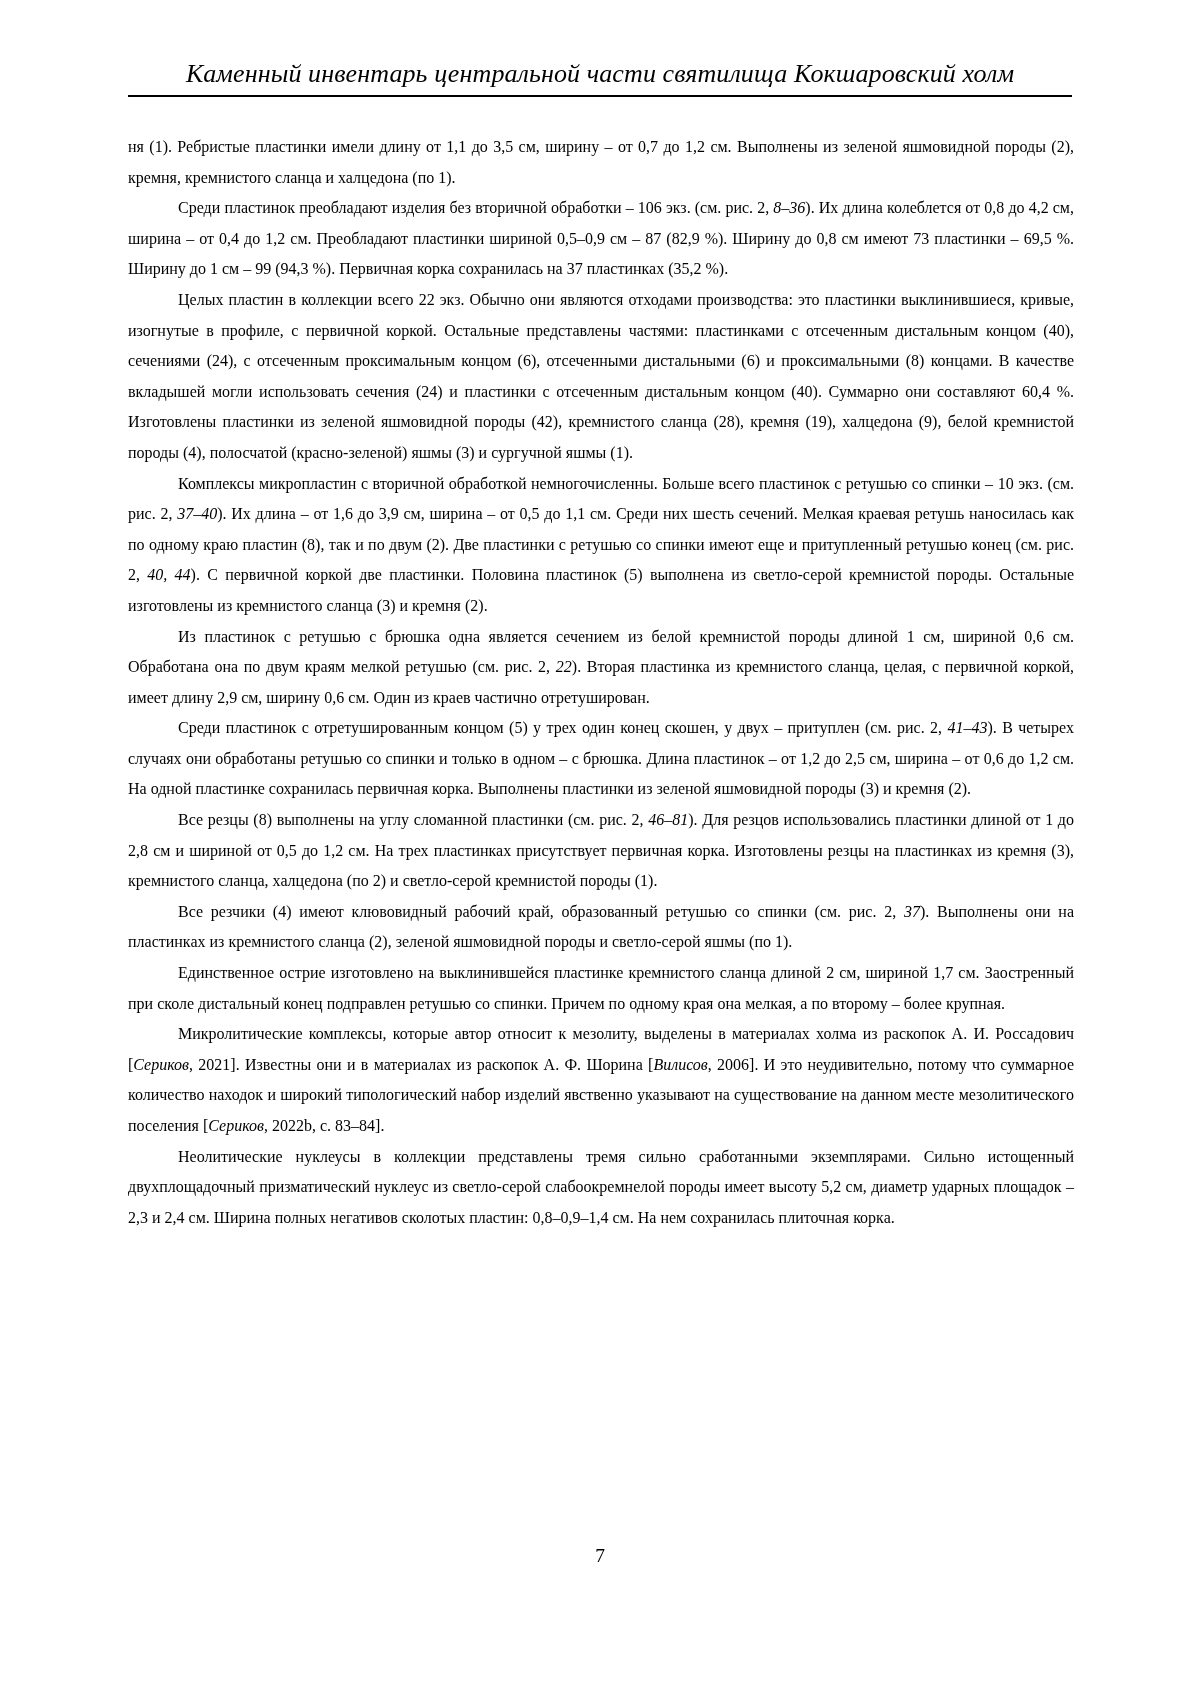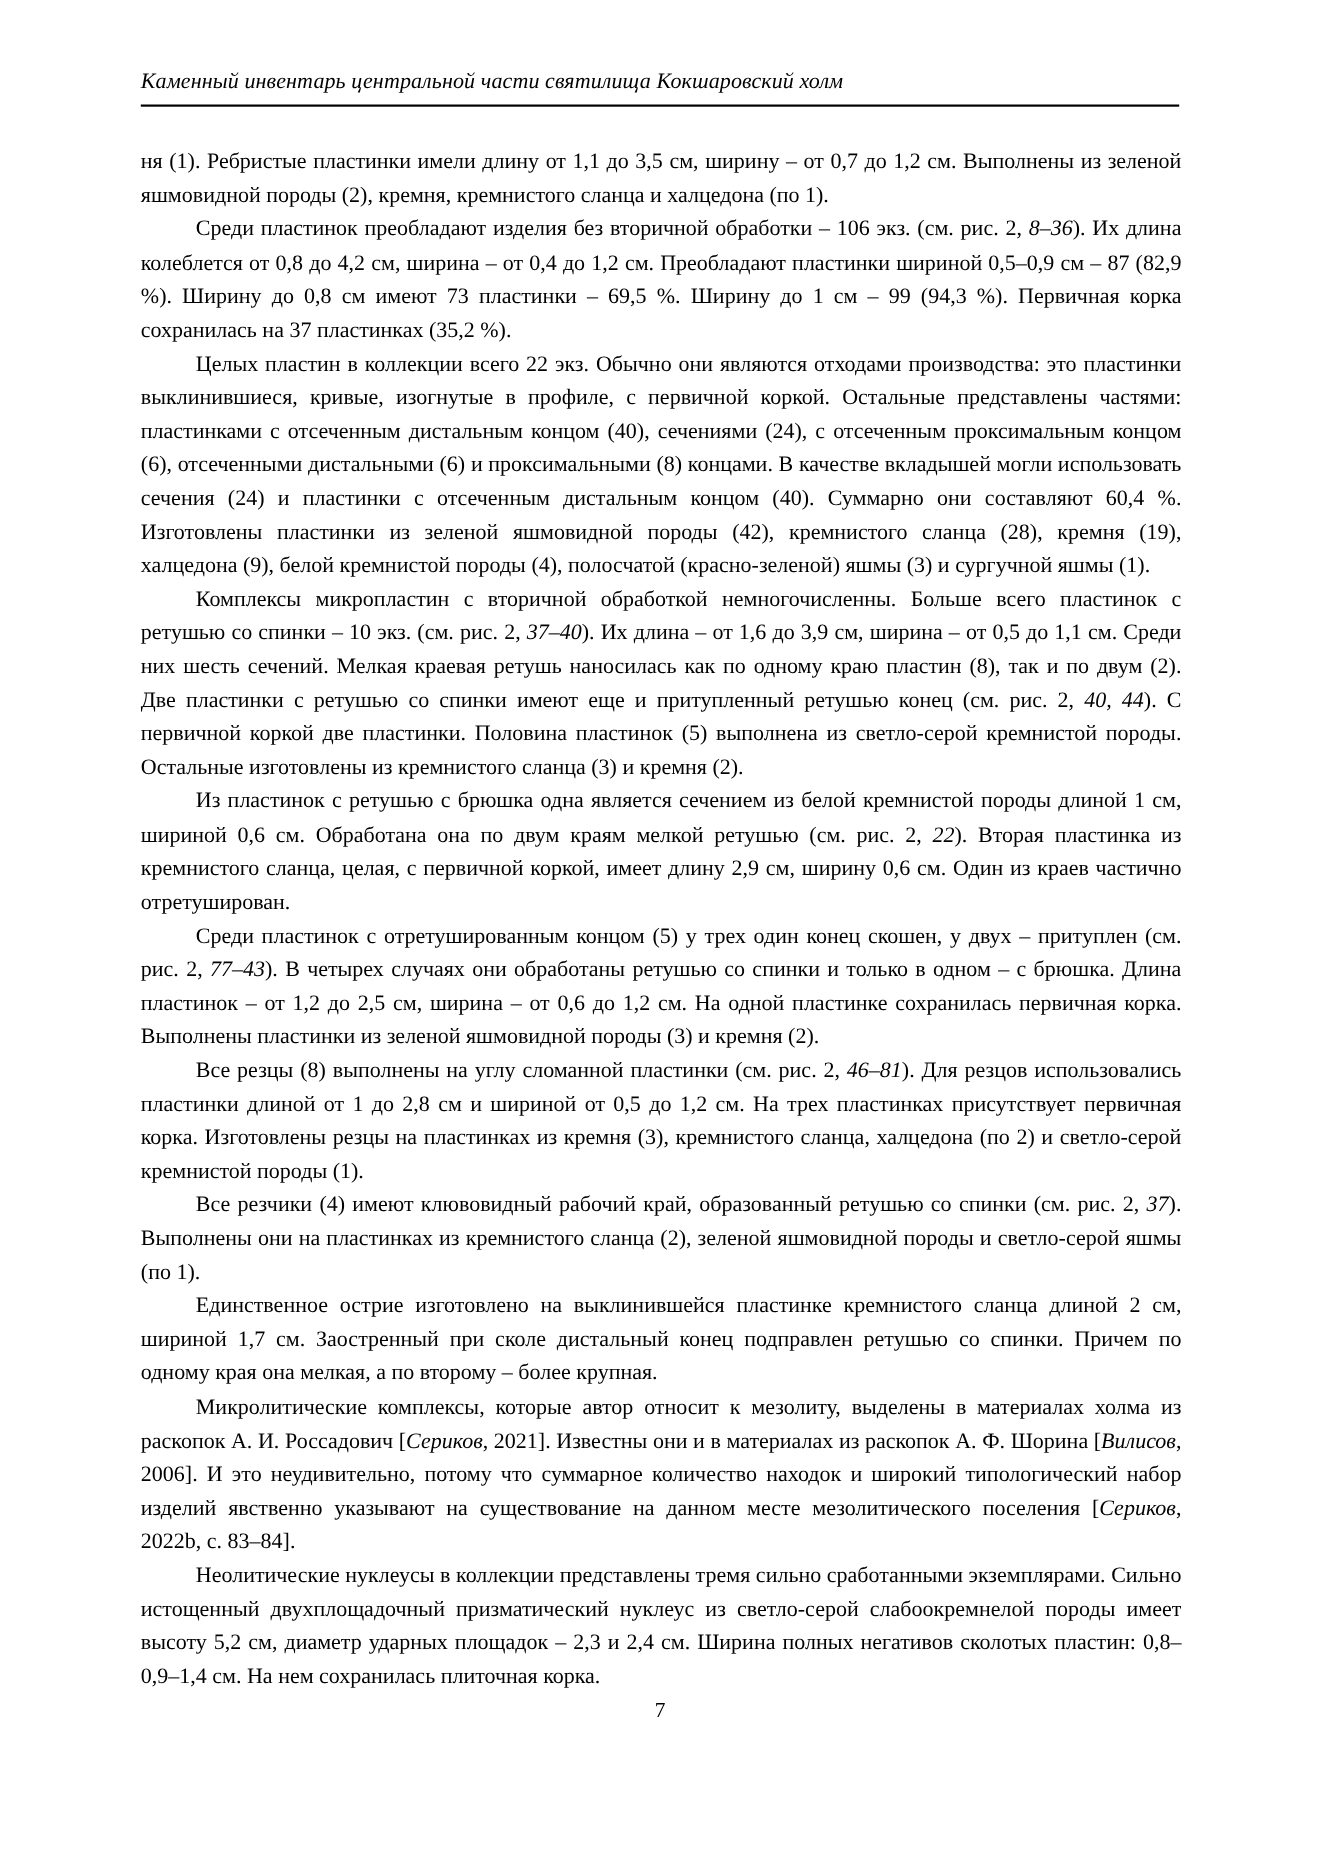--- a/index.html
+++ b/index.html
@@ -21,43 +21,43 @@
     width: 1200px;
     height: 1697px;
     box-sizing: border-box;
     padding: 0;
   }
   .running-head {
     position: absolute;
     left: 128px;
     top: 62px;
     width: 944px;
-    text-align: left;
+    text-align: center;
     font-style: italic;
-    font-size: 20px;
+    font-size: 26px;
     line-height: 24px;
     letter-spacing: 0.1px;
   }
   .head-rule {
     position: absolute;
     left: 128px;
     top: 95px;
     width: 944px;
     height: 2px;
     background: #000;
   }
   .content {
     position: absolute;
     left: 128px;
     top: 132px;
     width: 946px;
   }
   .content p {
     margin: 0;
-    font-size: 20px;
+    font-size: 16px;
     line-height: 30.6px;
     text-align: justify;
     text-indent: 50px;
     hyphens: manual;
     -webkit-hyphens: manual;
   }
   .content p.no-indent {
     text-indent: 0;
   }
   em.it {
@@ -78,21 +78,21 @@
 
   <div class="running-head">Каменный инвентарь центральной части святилища Кокшаровский холм</div>
   <div class="head-rule"></div>
 
   <div class="content">
     <p class="no-indent">ня (1). Ребристые пластинки имели длину от 1,1 до 3,5 см, ширину – от 0,7 до 1,2 см. Выполнены из зеленой яшмовидной породы (2), кремня, кремнистого сланца и халцедона (по 1).</p>
     <p>Среди пластинок преобладают изделия без вторичной обработки – 106 экз. (см. рис. 2, <em class="it">8–36</em>). Их длина колеблется от 0,8 до 4,2 см, ширина – от 0,4 до 1,2 см. Преобладают пластинки шириной 0,5–0,9 см – 87 (82,9 %). Ширину до 0,8 см имеют 73 пластинки – 69,5 %. Ширину до 1 см – 99 (94,3 %). Первичная корка сохранилась на 37 пластинках (35,2 %).</p>
     <p>Целых пластин в коллекции всего 22 экз. Обычно они являются отходами производства: это пластинки выклинившиеся, кривые, изогнутые в профиле, с первичной коркой. Остальные представлены частями: пластинками с отсеченным дистальным концом (40), сечениями (24), с отсеченным проксимальным концом (6), отсеченными дистальными (6) и проксимальными (8) концами. В качестве вкладышей могли использовать сечения (24) и пластинки с отсеченным дистальным концом (40). Суммарно они составляют 60,4 %. Изготовлены пластинки из зеленой яшмовидной породы (42), кремнистого сланца (28), кремня (19), халцедона (9), белой кремнистой породы (4), полосчатой (красно-зеленой) яшмы (3) и сургучной яшмы (1).</p>
     <p>Комплексы микропластин с вторичной обработкой немногочисленны. Больше всего пластинок с ретушью со спинки – 10 экз. (см. рис. 2, <em class="it">37–40</em>). Их длина – от 1,6 до 3,9 см, ширина – от 0,5 до 1,1 см. Среди них шесть сечений. Мелкая краевая ретушь наносилась как по одному краю пластин (8), так и по двум (2). Две пластинки с ретушью со спинки имеют еще и притупленный ретушью конец (см. рис. 2, <em class="it">40, 44</em>). С первичной коркой две пластинки. Половина пластинок (5) выполнена из светло-серой кремнистой породы. Остальные изготовлены из кремнистого сланца (3) и кремня (2).</p>
     <p>Из пластинок с ретушью с брюшка одна является сечением из белой кремнистой породы длиной 1 см, шириной 0,6 см. Обработана она по двум краям мелкой ретушью (см. рис. 2, <em class="it">22</em>). Вторая пластинка из кремнистого сланца, целая, с первичной коркой, имеет длину 2,9 см, ширину 0,6 см. Один из краев частично отретуширован.</p>
-    <p>Среди пластинок с отретушированным концом (5) у трех один конец скошен, у двух – притуплен (см. рис. 2, <em class="it">77–43</em>). В четырех случаях они обработаны ретушью со спинки и только в одном – с брюшка. Длина пластинок – от 1,2 до 2,5 см, ширина – от 0,6 до 1,2 см. На одной пластинке сохранилась первичная корка. Выполнены пластинки из зеленой яшмовидной породы (3) и кремня (2).</p>
+    <p>Среди пластинок с отретушированным концом (5) у трех один конец скошен, у двух – притуплен (см. рис. 2, <em class="it">41–43</em>). В четырех случаях они обработаны ретушью со спинки и только в одном – с брюшка. Длина пластинок – от 1,2 до 2,5 см, ширина – от 0,6 до 1,2 см. На одной пластинке сохранилась первичная корка. Выполнены пластинки из зеленой яшмовидной породы (3) и кремня (2).</p>
     <p>Все резцы (8) выполнены на углу сломанной пластинки (см. рис. 2, <em class="it">46–81</em>). Для резцов использовались пластинки длиной от 1 до 2,8 см и шириной от 0,5 до 1,2 см. На трех пластинках присутствует первичная корка. Изготовлены резцы на пластинках из кремня (3), кремнистого сланца, халцедона (по 2) и светло-серой кремнистой породы (1).</p>
     <p>Все резчики (4) имеют клювовидный рабочий край, образованный ретушью со спинки (см. рис. 2, <em class="it">37</em>). Выполнены они на пластинках из кремнистого сланца (2), зеленой яшмовидной породы и светло-серой яшмы (по 1).</p>
     <p>Единственное острие изготовлено на выклинившейся пластинке кремнистого сланца длиной 2 см, шириной 1,7 см. Заостренный при сколе дистальный конец подправлен ретушью со спинки. Причем по одному края она мелкая, а по второму – более крупная.</p>
     <p>Микролитические комплексы, которые автор относит к мезолиту, выделены в материалах холма из раскопок А. И. Россадович [<em class="it">Сериков</em>, 2021]. Известны они и в материалах из раскопок А. Ф. Шорина [<em class="it">Вилисов</em>, 2006]. И это неудивительно, потому что суммарное количество находок и широкий типологический набор изделий явственно указывают на существование на данном месте мезолитического поселения [<em class="it">Сериков</em>, 2022b, с. 83–84].</p>
     <p>Неолитические нуклеусы в коллекции представлены тремя сильно сработанными экземплярами. Сильно истощенный двухплощадочный призматический нуклеус из светло-серой слабоокремнелой породы имеет высоту 5,2 см, диаметр ударных площадок – 2,3 и 2,4 см. Ширина полных негативов сколотых пластин: 0,8–0,9–1,4 см. На нем сохранилась плиточная корка.</p>
   </div>
 
   <div class="folio">7</div>
 
 </div>

